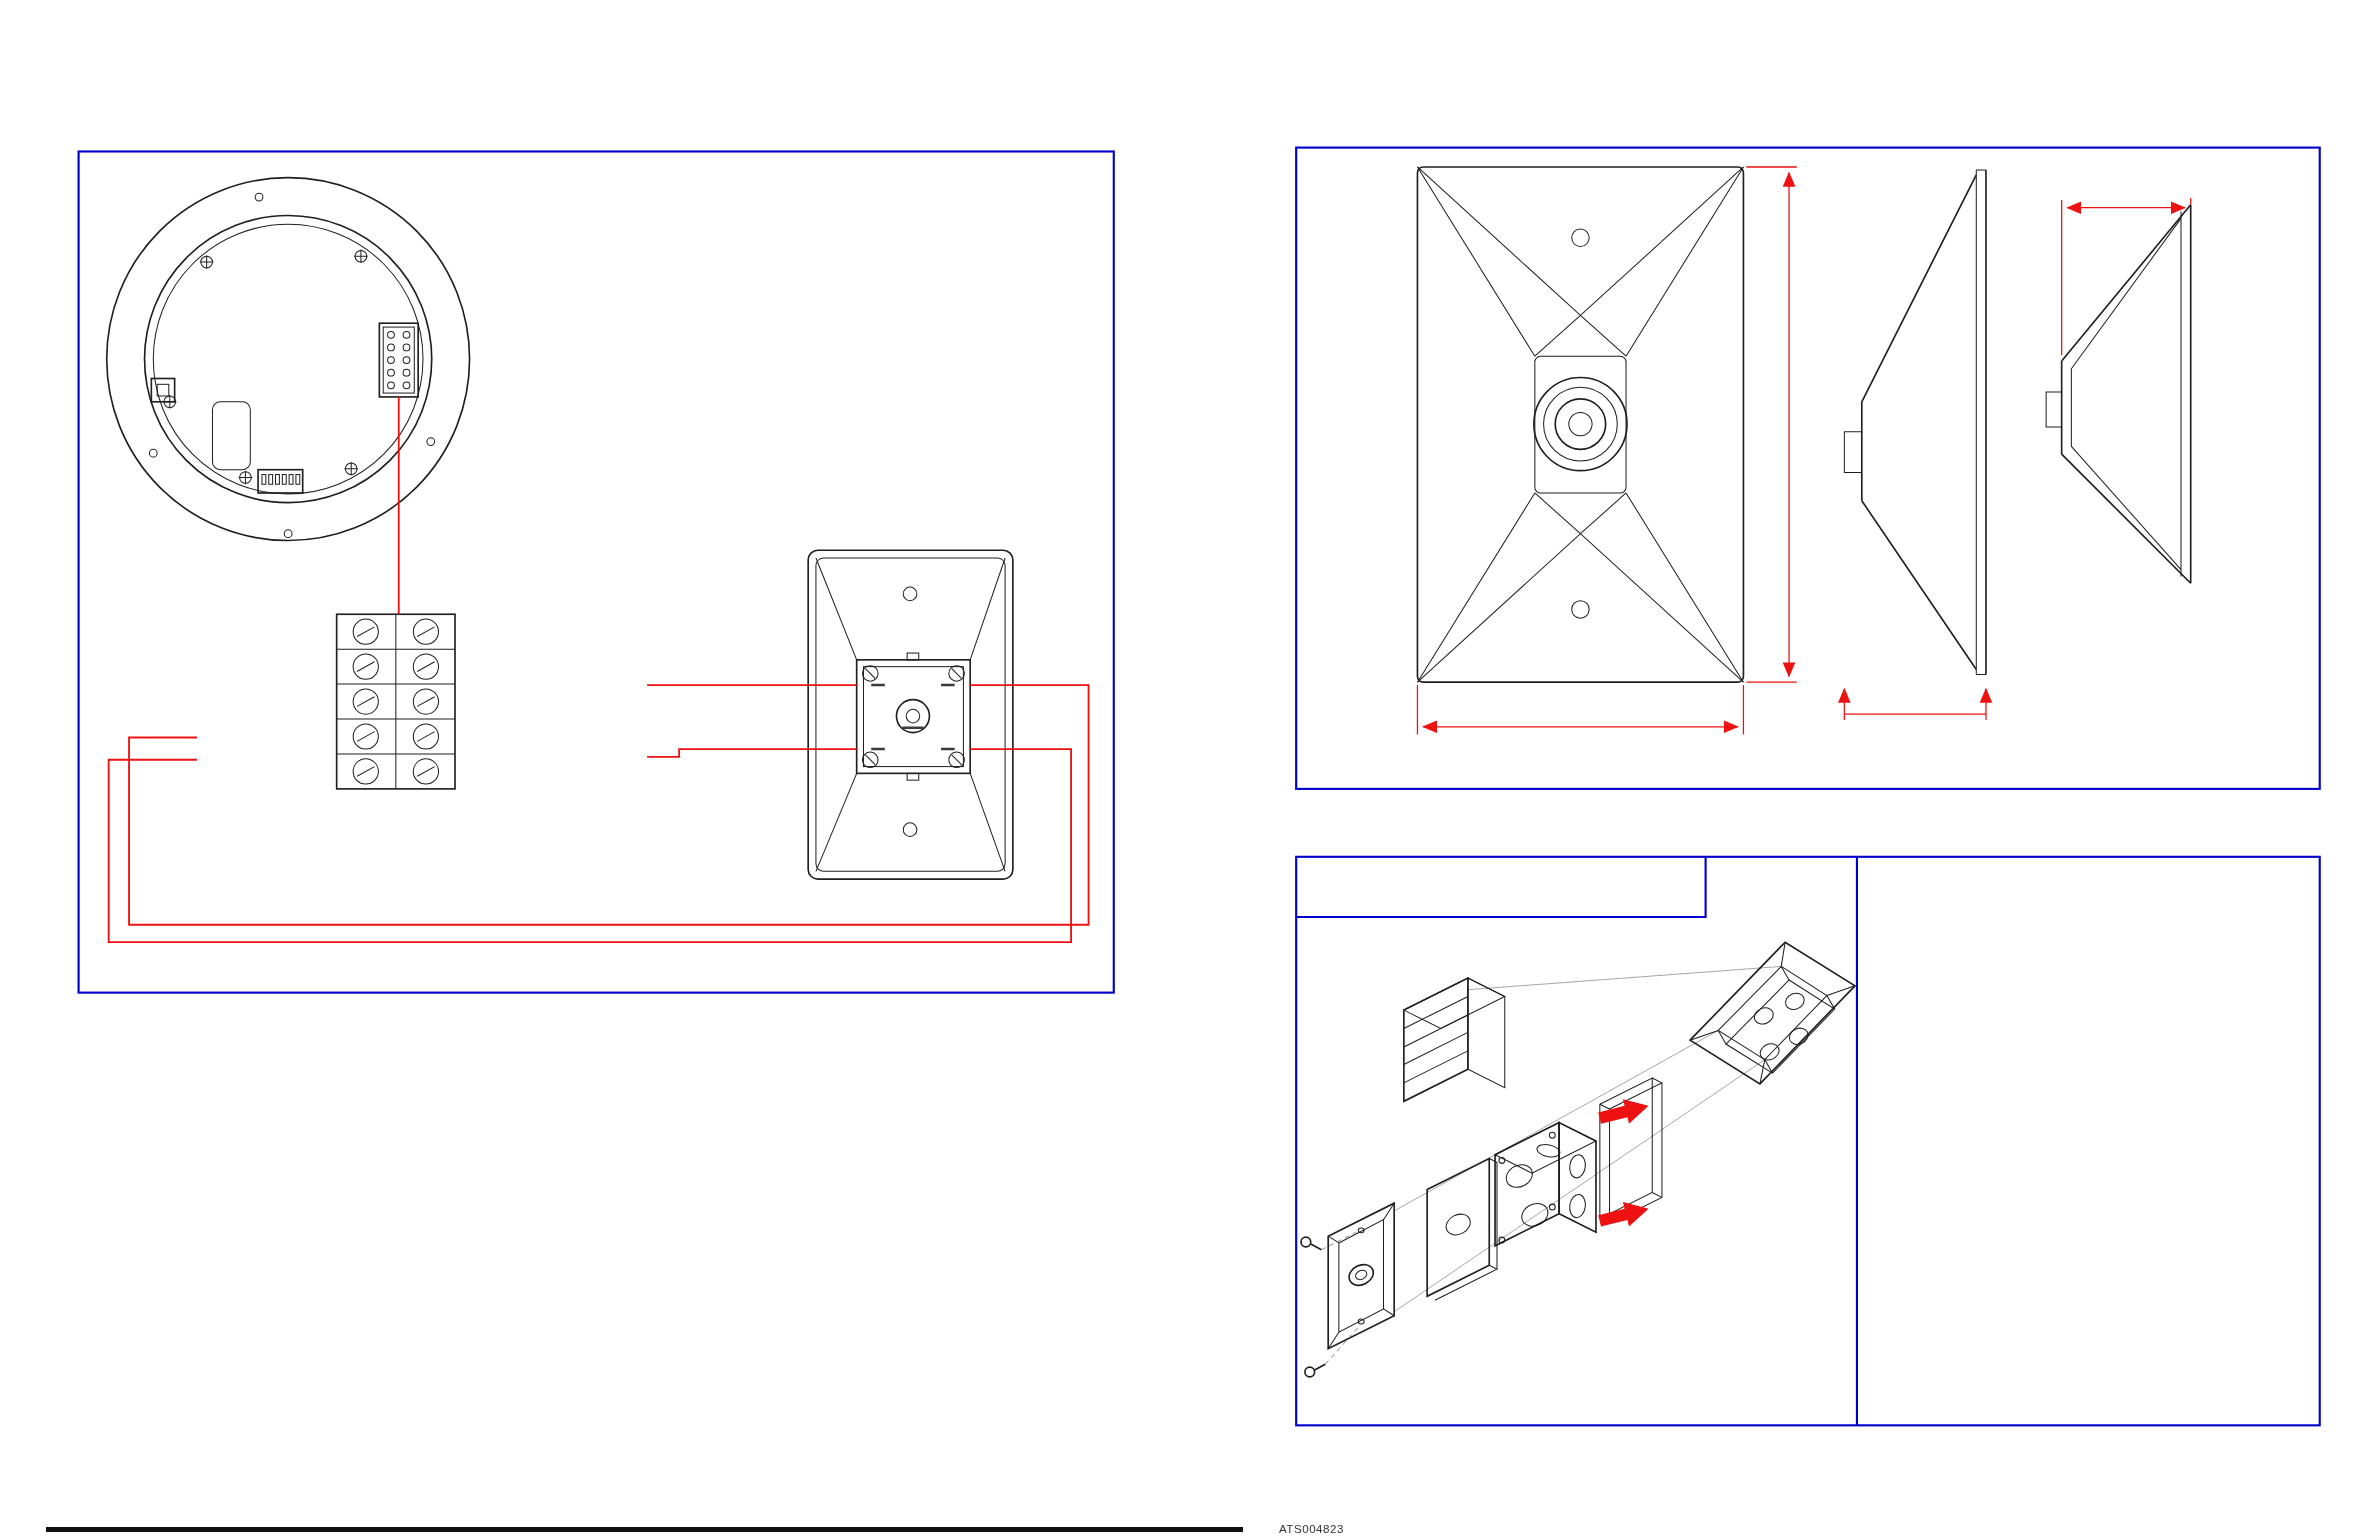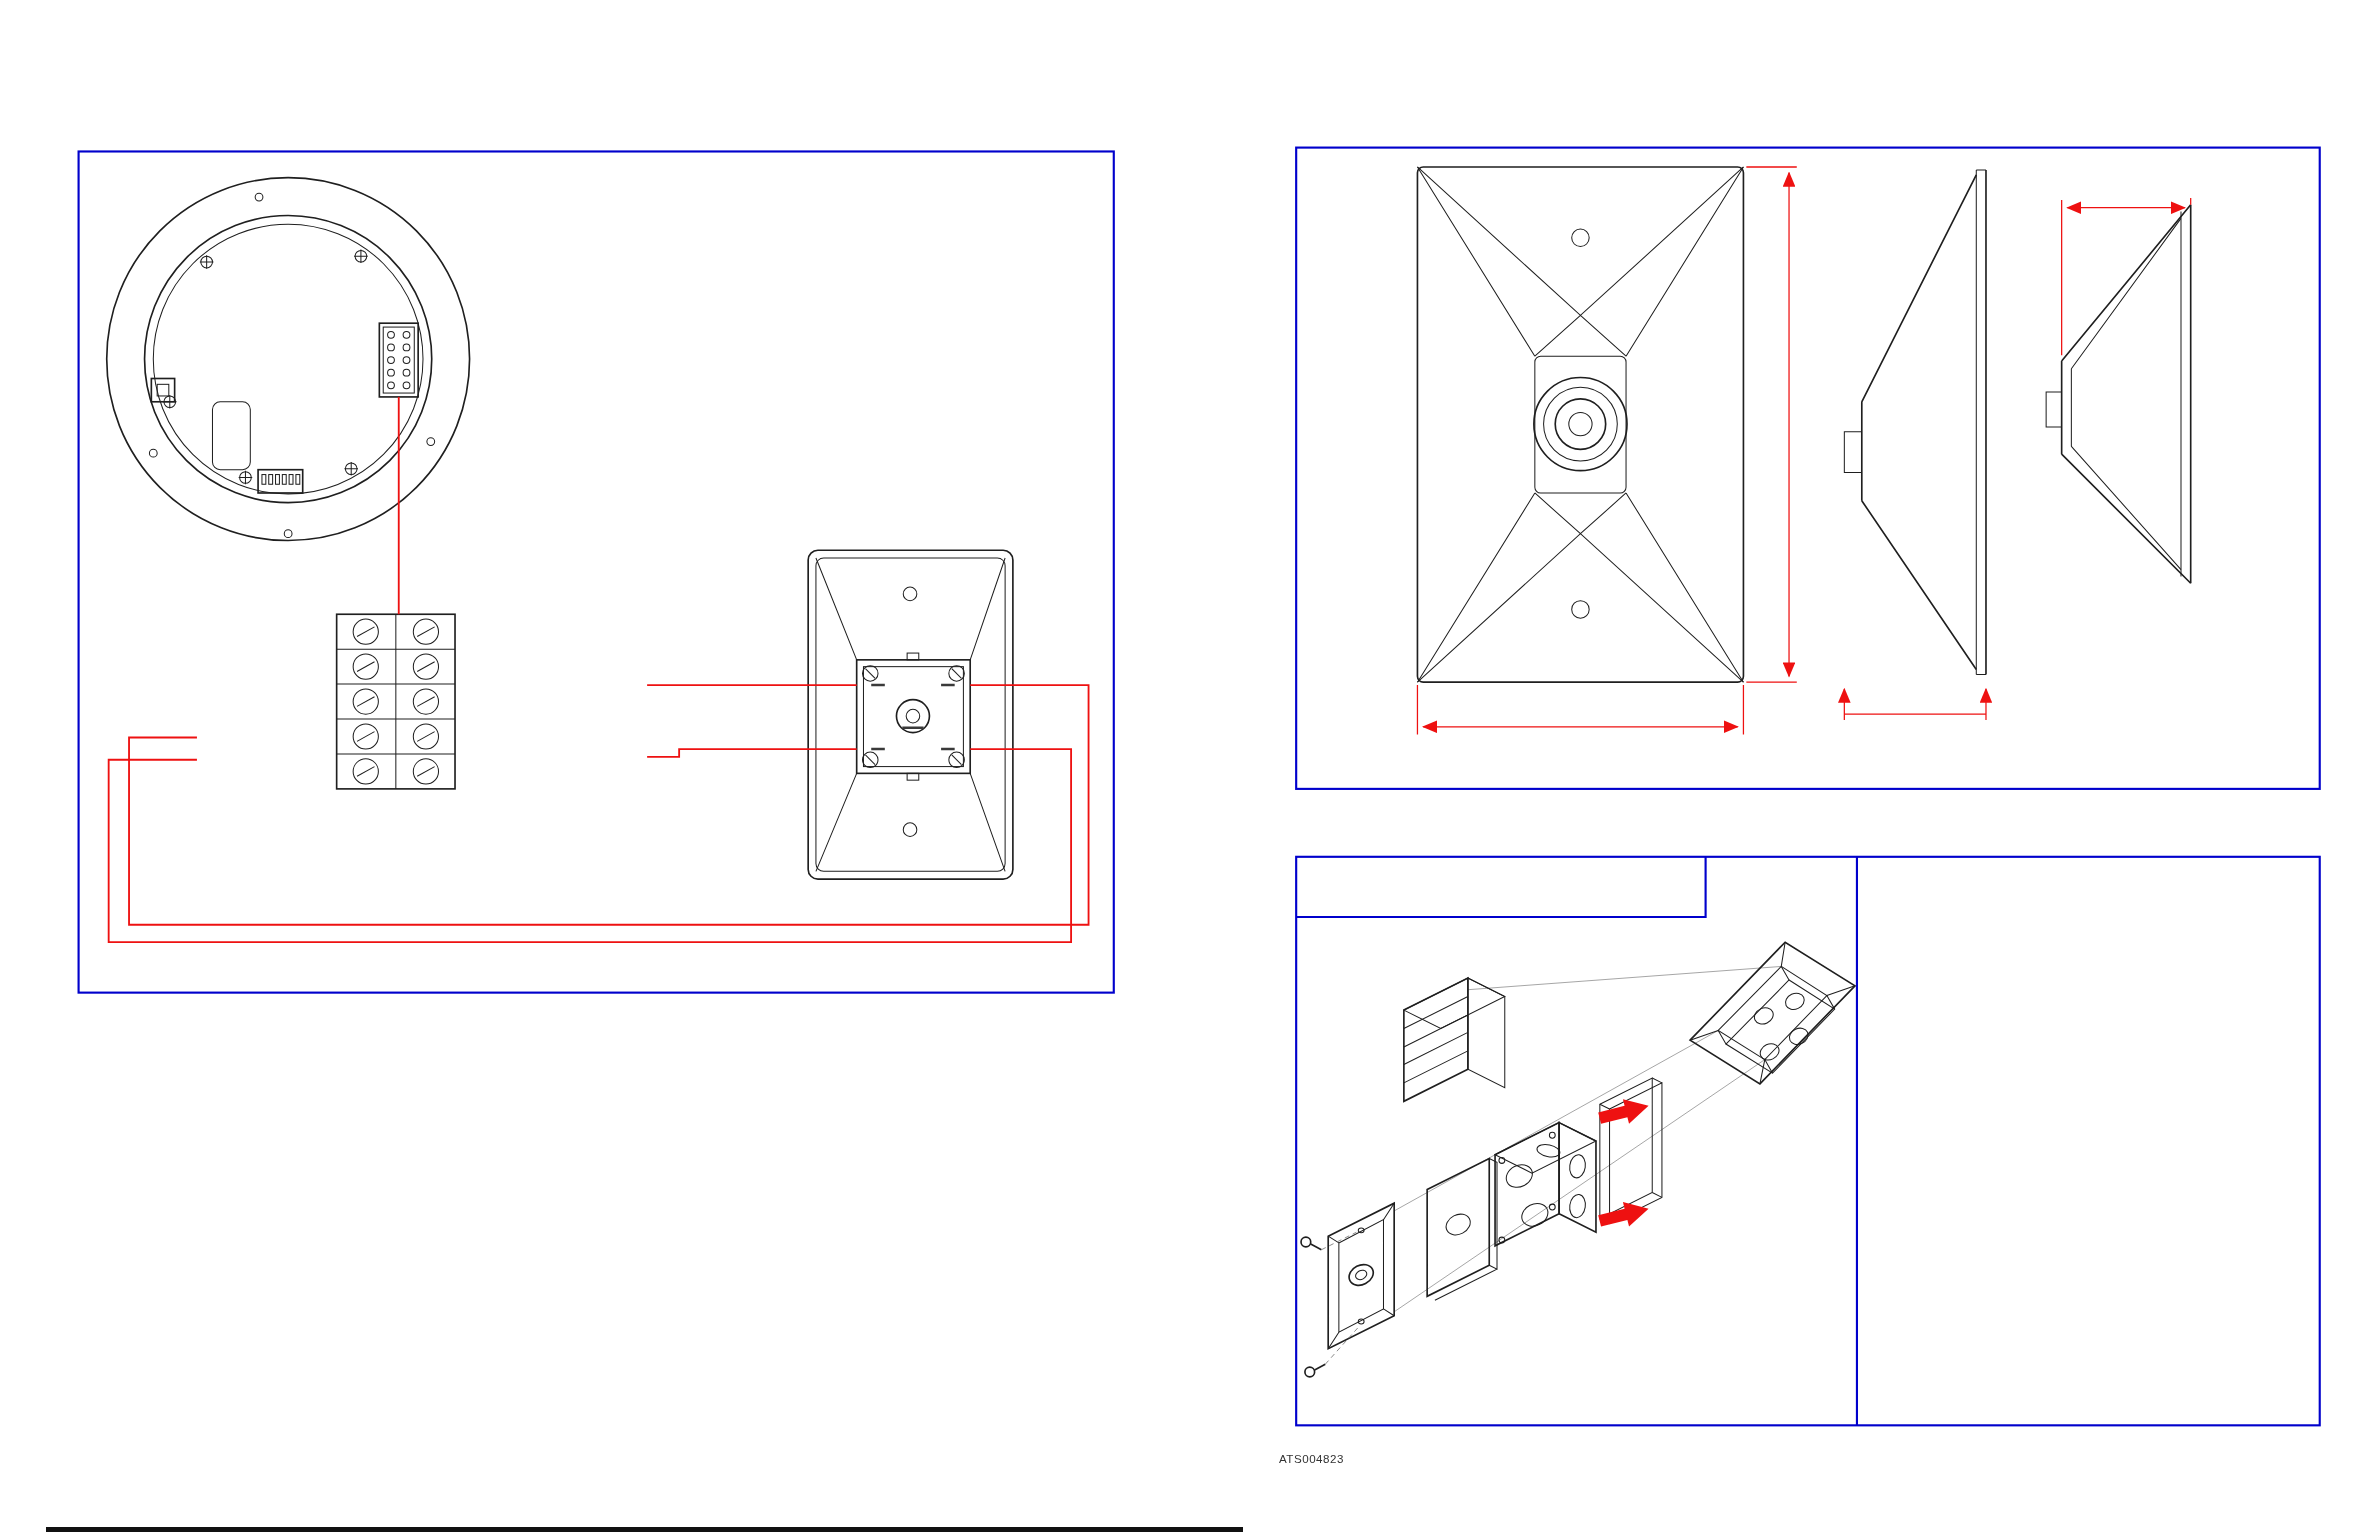--- a/index.html
+++ b/index.html
@@ -283,16 +283,16 @@
       <path class="k" d="M1351 1282 L1362 1288"></path>
       <path class="dash" d="M1362 1288 L1398 1270"></path>
       <circle class="k" cx="1350" cy="1414" r="5"></circle>
       <path class="k" d="M1355 1412 L1366 1406"></path>
       <path class="dash" d="M1366 1406 L1400 1368"></path>
     </g>
   </g>
 </svg>
 
 <div class="footer-rule" style="left:46px;top:1527px;width:1197px;height:4.9px;"></div>
-<div class="footer-note" style="left:1279px;top:1452px;">ATS004823</div>
+<div class="footer-note" style="left:1279px;top:1522px;">ATS004823</div>
 
 </div>
 
 
 </body></html>

